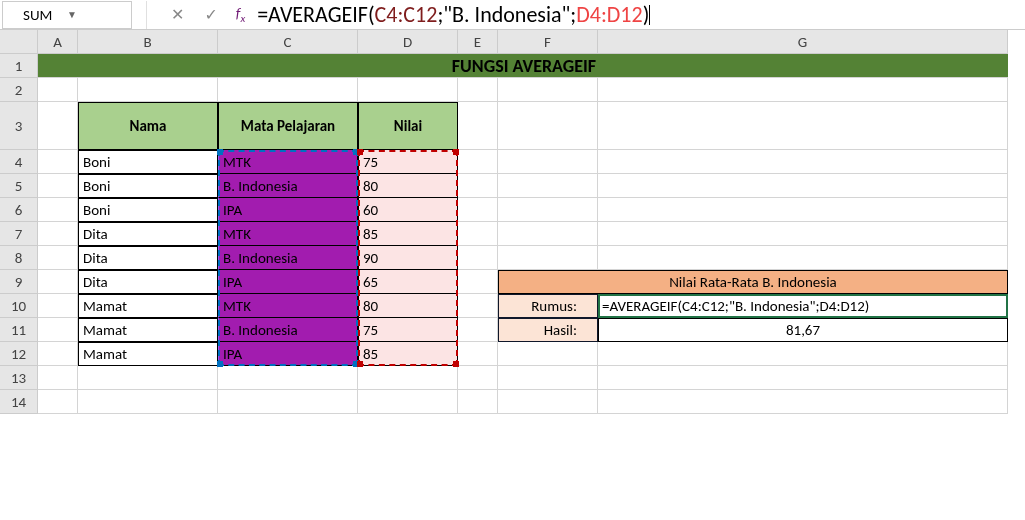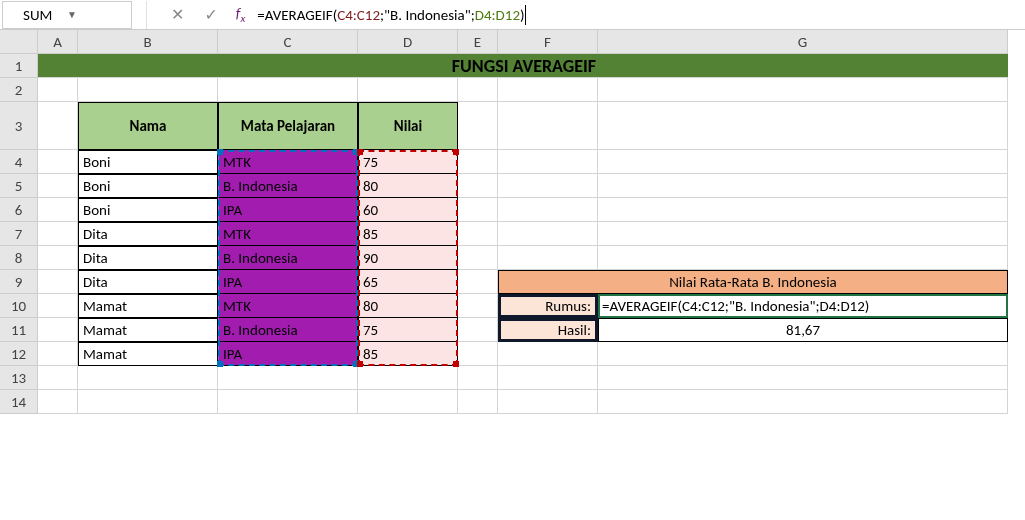--- a/index.html
+++ b/index.html
@@ -48,29 +48,29 @@
     cursor: pointer;
   }
   .fx {
     font-style: italic;
     color: #701a75;
     font-size: 15px;
     padding: 0 8px;
   }
   .formula-input {
     flex: 1;
-    font-size: 15px;
+    font-size: 22px;
     padding: 0 4px;
     height: 26px;
     display: flex;
     align-items: center;
     font-family: Calibri, Arial, sans-serif;
   }
   .formula-input .ref1 { color: #7f1d1d; }
-  .formula-input .ref2 { color: #4d7c0f; }
+  .formula-input .ref2 { color: #ef4444; }
   .formula-input .caret {
     display: inline-block;
     width: 1px;
     height: 20px;
     background: #000;
     vertical-align: middle;
     animation: blink 1s step-end infinite;
   }
   @keyframes blink { 50% { opacity: 0; } }
 
@@ -158,23 +158,23 @@
   }
   .sq-blue { background: #0070c0; }
   .sq-red { background: #c00000; }
   .orange-hdr {
     background: #f4b084;
     border: 1px solid #000;
     justify-content: center;
   }
   .orange-lbl {
     background: #fce4d6;
-    border: 3px solid #0f172a;
+    border: 1px solid #0f172a;
     justify-content: flex-end;
-    padding-right: 4px;
+    padding-right: 20px;
   }
   .active-edit {
     border: 2px solid #217346;
     background: #fff;
     font-size: 15px;
     padding: 0 2px;
   }
   .result-cell {
     border: 1px solid #000;
     justify-content: center;

